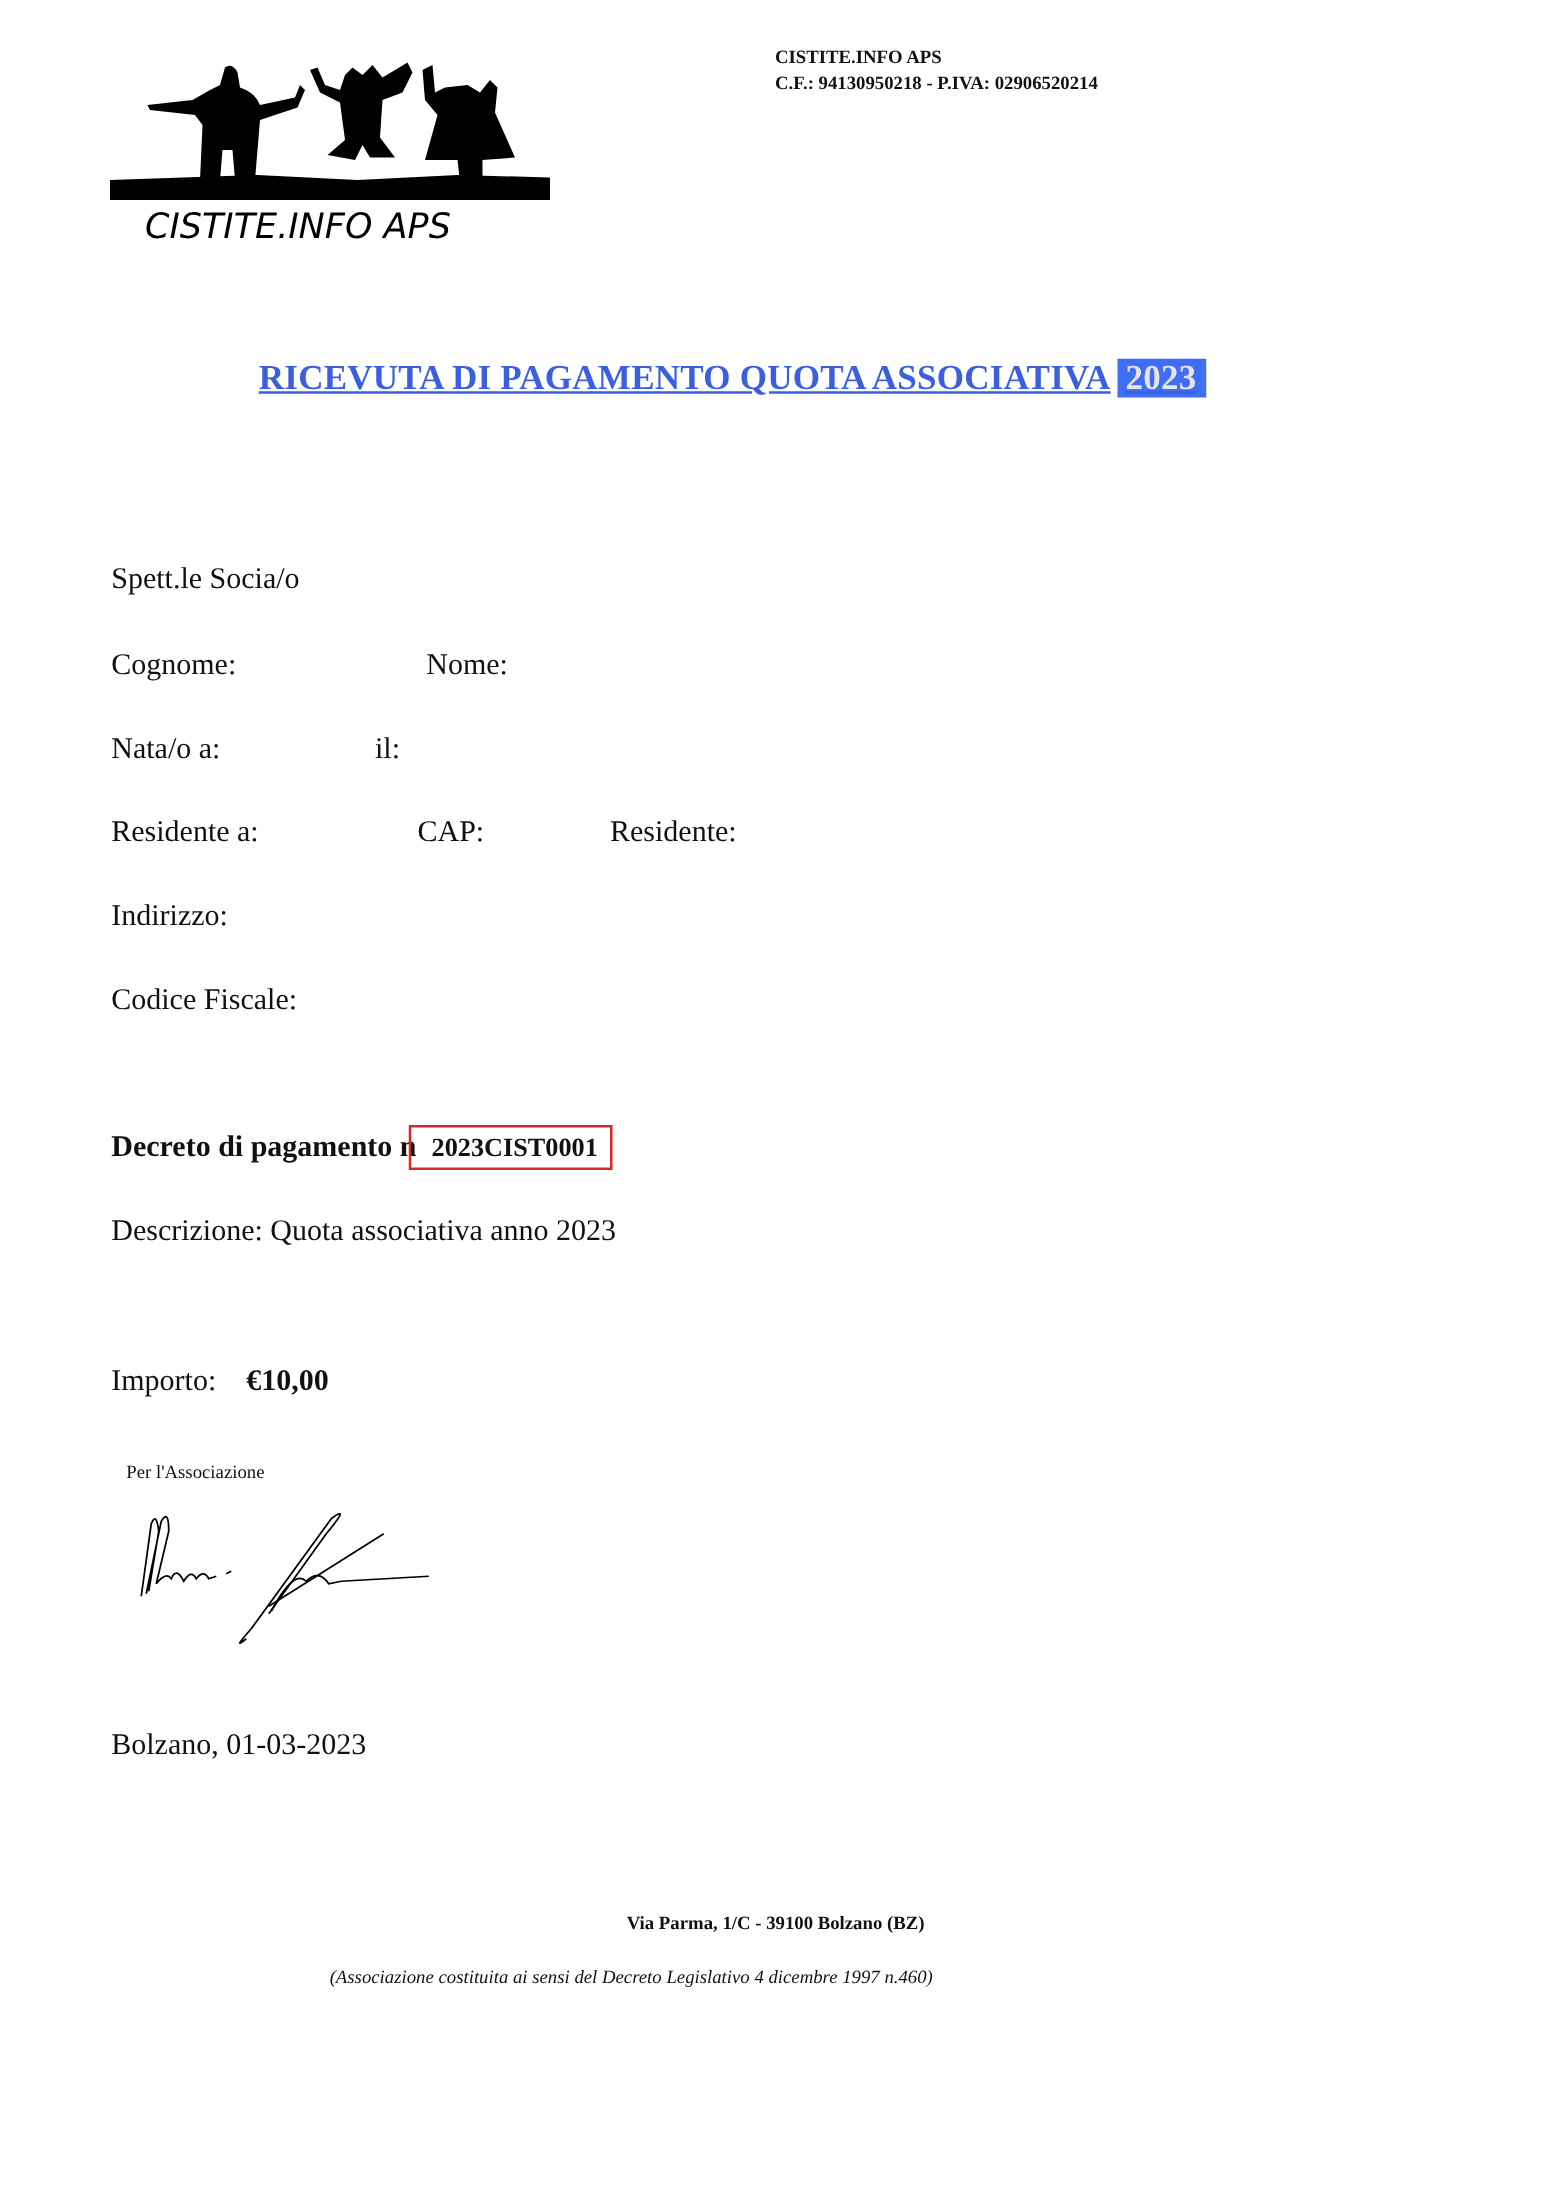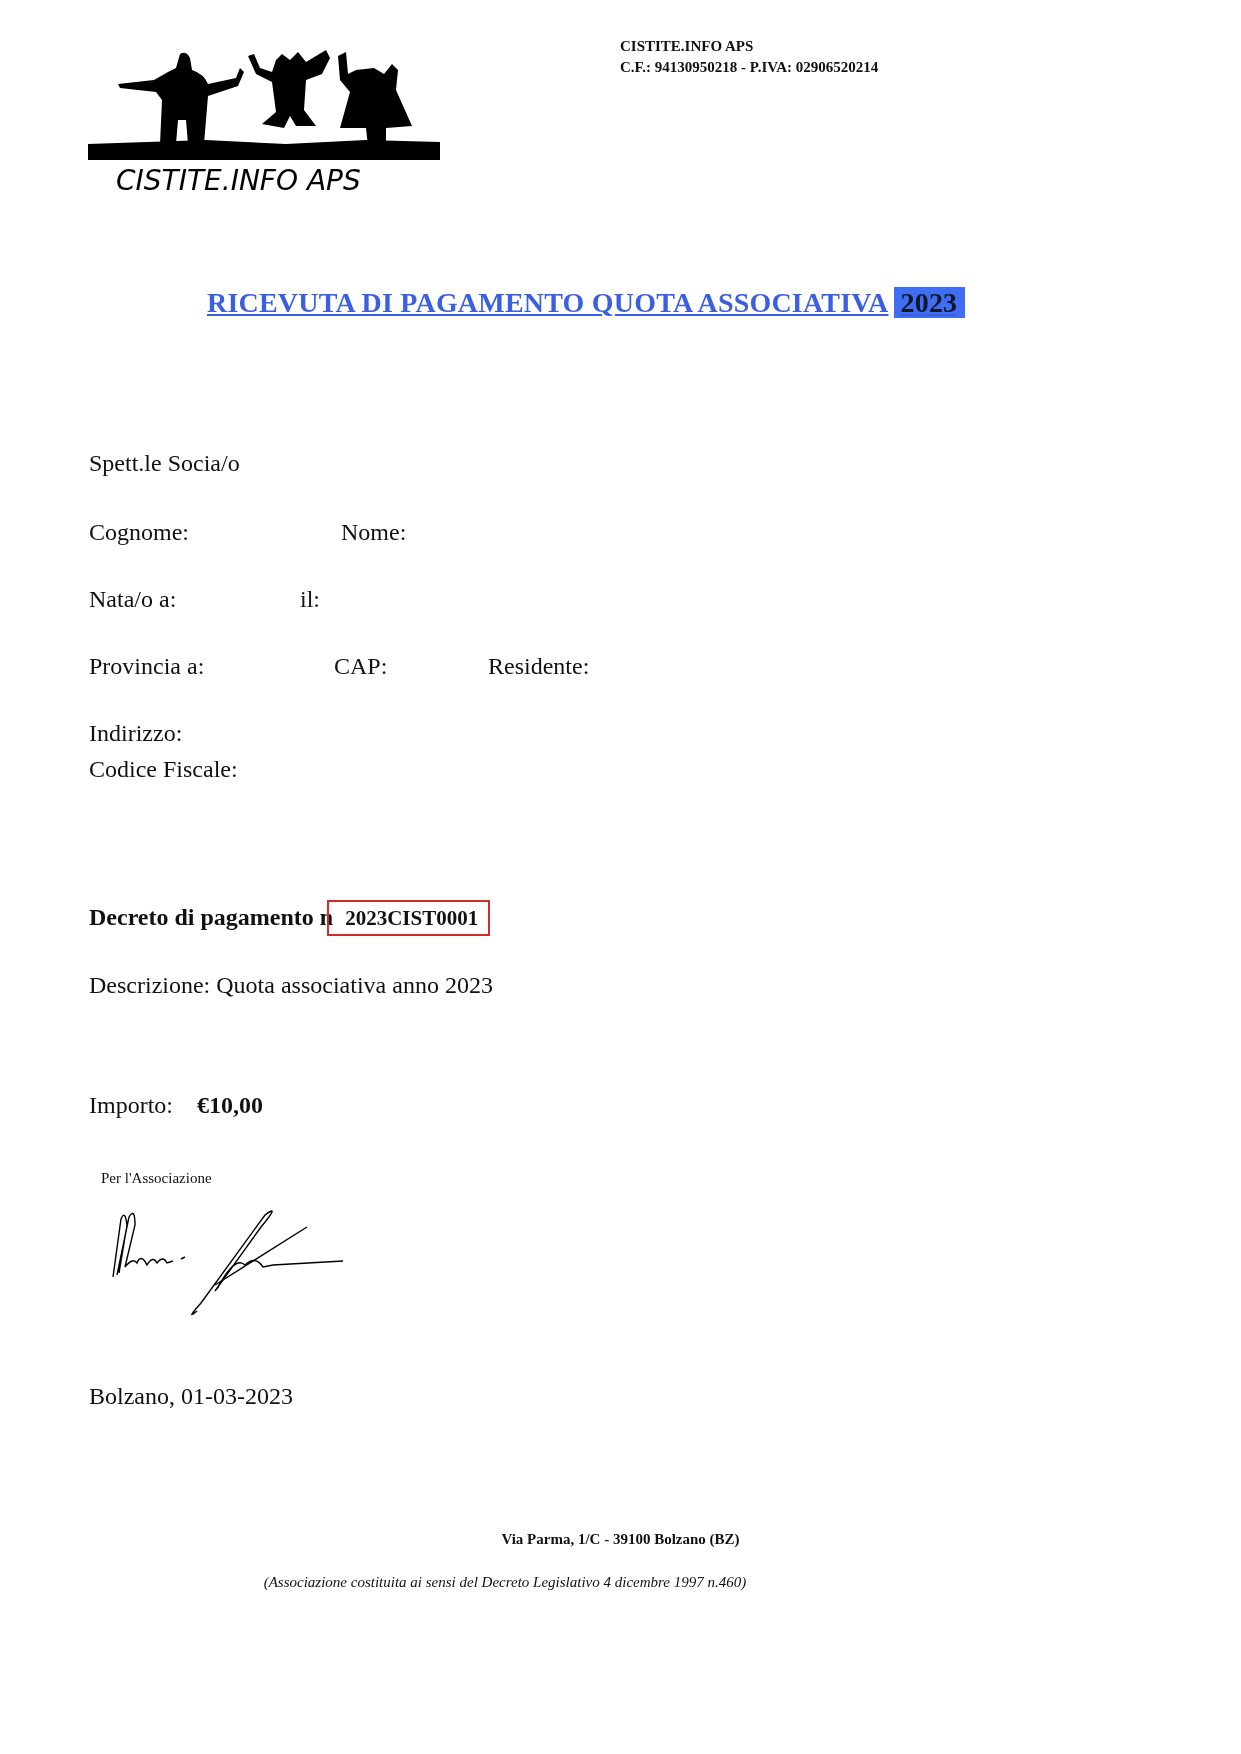--- a/index.html
+++ b/index.html
@@ -1,21 +1,21 @@
 <!DOCTYPE html>
 <html><head>
 <meta charset="utf-8">
 <style>
   html,body{margin:0;padding:0;background:#fff;}
   body{width:1241px;height:1754px;position:relative;overflow:hidden;font-family:"Liberation Serif","DejaVu Serif",serif;color:#111;}
   .abs{position:absolute;white-space:nowrap;}
   .logo{left:86px;top:40px;width:356px;height:160px;}
   .org{left:620px;top:36px;font-weight:bold;font-size:15px;line-height:21px;}
   .title{left:207px;top:287px;font-size:28px;font-weight:bold;color:#3a5fe0;text-decoration:underline;letter-spacing:0.2px;}
-  .title .yr{background:#3f6ef5;color:#0f172a;padding:0 8px 0 6px;margin-left:6px;}
+  .title .yr{background:#3f6ef5;color:#e5e5e5;padding:0 8px 0 6px;margin-left:6px;}
   .body{font-size:24px;}
   .bold{font-weight:bold;}
   .receipt-num{display:inline-block;border:2px solid #d42a2a;padding:4px 10px 3px 16px;margin-left:-6px;font-size:21px;}
   .small{font-size:15px;}
   .footer1{left:0;width:1241px;text-align:center;top:1531px;font-size:15px;font-weight:bold;}
   .footer2{left:0;width:1010px;text-align:center;top:1574px;font-size:15px;font-style:italic;}
 </style>
 </head>
 <body>
 
@@ -43,27 +43,27 @@
 </div>
 
 <div class="abs body" style="left:89px;top:450px;">Spett.le Socia/o</div>
 
 <div class="abs body" style="left:89px;top:519px;">Cognome:</div>
 <div class="abs body" style="left:341px;top:519px;">Nome:</div>
 
 <div class="abs body" style="left:89px;top:586px;">Nata/o a:</div>
 <div class="abs body" style="left:300px;top:586px;">il:</div>
 
-<div class="abs body" style="left:89px;top:653px;">Provincia a:</div>
+<div class="abs body" style="left:89px;top:653px;">Residente a:</div>
 <div class="abs body" style="left:334px;top:653px;">CAP:</div>
 <div class="abs body" style="left:488px;top:653px;">Residente:</div>
 
 <div class="abs body" style="left:89px;top:720px;">Indirizzo:</div>
 
-<div class="abs body" style="left:89px;top:756px;">Codice Fiscale:</div>
+<div class="abs body" style="left:89px;top:787px;">Codice Fiscale:</div>
 
 <div class="abs body bold" style="left:89px;top:900px;">
   <span>Decreto di pagamento n</span><span class="receipt-num">2023CIST0001</span>
 </div>
 
 <div class="abs body" style="left:89px;top:972px;">Descrizione: Quota associativa anno 2023</div>
 
 <div class="abs body" style="left:89px;top:1092px;">
   <span>Importo:</span>
   <span class="bold" style="margin-left:18px;">€10,00</span>

